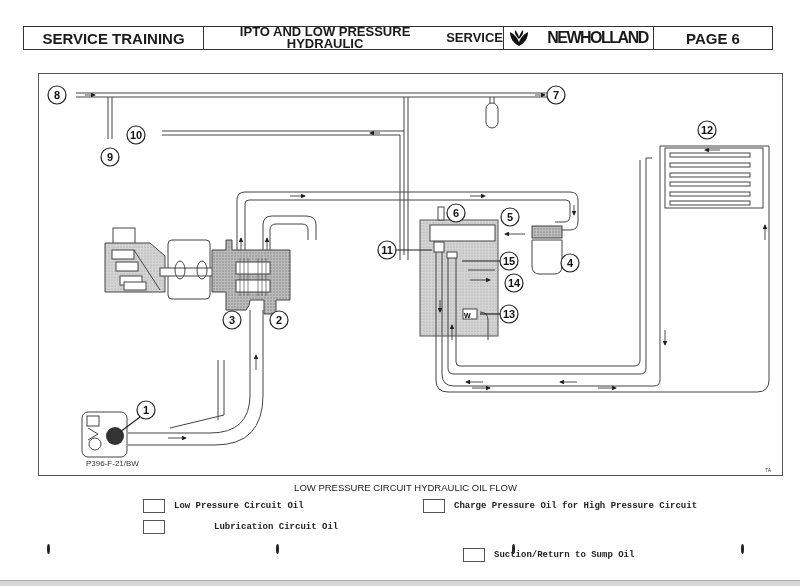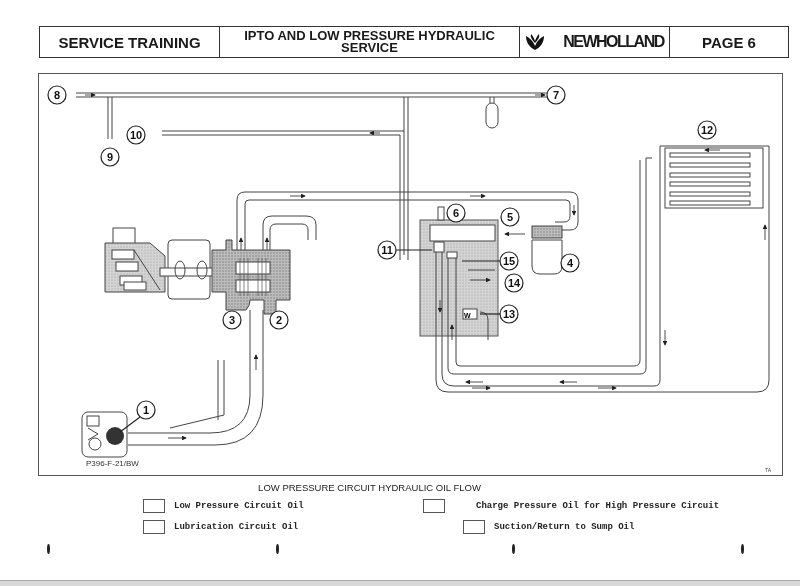--- a/index.html
+++ b/index.html
@@ -1,31 +1,31 @@
 <!DOCTYPE html>
 <html><head>
 <meta charset="utf-8">
 <style>
   html, body { margin: 0; padding: 0; background: #ffffff; }
   body { width: 800px; height: 586px; position: relative; overflow: hidden; font-family: "Liberation Sans", sans-serif; color: #1a1a1a; }
-  .header { position: absolute; left: 39px; top: 26px; width: 750px; height: 32px; border: 1.5px solid #333; display: flex; box-sizing: border-box; background: #fff; }
+  .header { position: absolute; left: 23px; top: 26px; width: 750px; height: 24px; border: 1.5px solid #333; display: flex; box-sizing: border-box; background: #fff; }
   .header .cell { border-right: 1.5px solid #333; display: flex; align-items: center; justify-content: center; font-weight: bold; box-sizing: border-box; }
   .header .cell:last-child { border-right: none; }
   .c1 { width: 180px; font-size: 15px; }
-  .c2 { width: 300px; font-size: 13px; line-height: 12px; text-align: center; flex-direction: column; }
+  .c2 { width: 300px; font-size: 13px; line-height: 12px; text-align: center; flex-direction: row; }
   .c3 { width: 150px; }
   .c4 { flex: 1; font-size: 15px; }
   .logo { display: flex; align-items: flex-start; gap: 18px; }
   .logo-text { font-size: 16px; font-weight: bold; letter-spacing: -1.5px; font-family: "Liberation Sans", sans-serif; }
   .frame { position: absolute; left: 38px; top: 73px; width: 745px; height: 403px; border: 1.5px solid #555; box-sizing: border-box; }
   svg.diagram { position: absolute; left: 0; top: 0; }
   .callout text { font-family: "Liberation Sans", sans-serif; font-size: 11px; font-weight: bold; }
   .figref { position: absolute; left: 46px; top: 459px; font-size: 8px; color: #333; margin-left: 40px; }
   .ta { position: absolute; left: 765px; top: 467px; font-size: 5px; color: #444; }
-  .legend-title { position: absolute; left: 0; width: 739px; top: 482px; text-align: center; font-size: 9.5px; color: #222; }
+  .legend-title { position: absolute; left: 0; width: 739px; top: 482px; text-align: center; font-size: 9.5px; color: #222; padding-left: 36px; }
   .legend-item { position: absolute; display: flex; align-items: center; font-size: 9px; font-weight: bold; color: #222; font-family: Liberation Mono, monospace; }
   .swatch { width: 20px; height: 12px; border: 1px solid #555; margin-right: 9px; background: #fff; }
   .mark { position: absolute; top: 544px; width: 3px; height: 10px; background: #222; border-radius: 50%; }
   .bottom-bar { position: absolute; left: 0; top: 580px; width: 800px; height: 6px; background: #d9d9d9; border-top: 1px solid #aaa; }
 </style>
 </head>
 <body>
 
 <div class="header">
   <div class="cell c1">SERVICE TRAINING</div>
@@ -229,29 +229,29 @@
 </svg>
 
 <div class="figref">P396-F-21/BW</div>
 <div class="ta">TA</div>
 
 <div class="legend-title">LOW PRESSURE CIRCUIT HYDRAULIC OIL FLOW</div>
 <div class="legend-item" style="left:143px; top:499px;">
   <span class="swatch"></span>
   <span>Low Pressure Circuit Oil</span>
 </div>
-<div class="legend-item" style="left:423px; top:499px;gap:22px;">
+<div class="legend-item" style="left:423px; top:499px;">
   <span class="swatch"></span>
   <span>Charge Pressure Oil for High Pressure Circuit</span>
 </div>
-<div class="legend-item" style="left:143px; top:520px;">
+<div class="legend-item" style="left:143px; top:520px;gap:40px;">
   <span class="swatch"></span>
   <span>Lubrication Circuit Oil</span>
 </div>
-<div class="legend-item" style="left:423px; top:520px;padding-left:40px;">
+<div class="legend-item" style="left:423px; top:548px;padding-left:40px;">
   <span class="swatch"></span>
   <span>Suction/Return to Sump Oil</span>
 </div>
 
 <div class="mark" style="left:47px;"></div>
 <div class="mark" style="left:276px;"></div>
 <div class="mark" style="left:512px;"></div>
 <div class="mark" style="left:741px;"></div>
 <div class="bottom-bar"></div>
 

